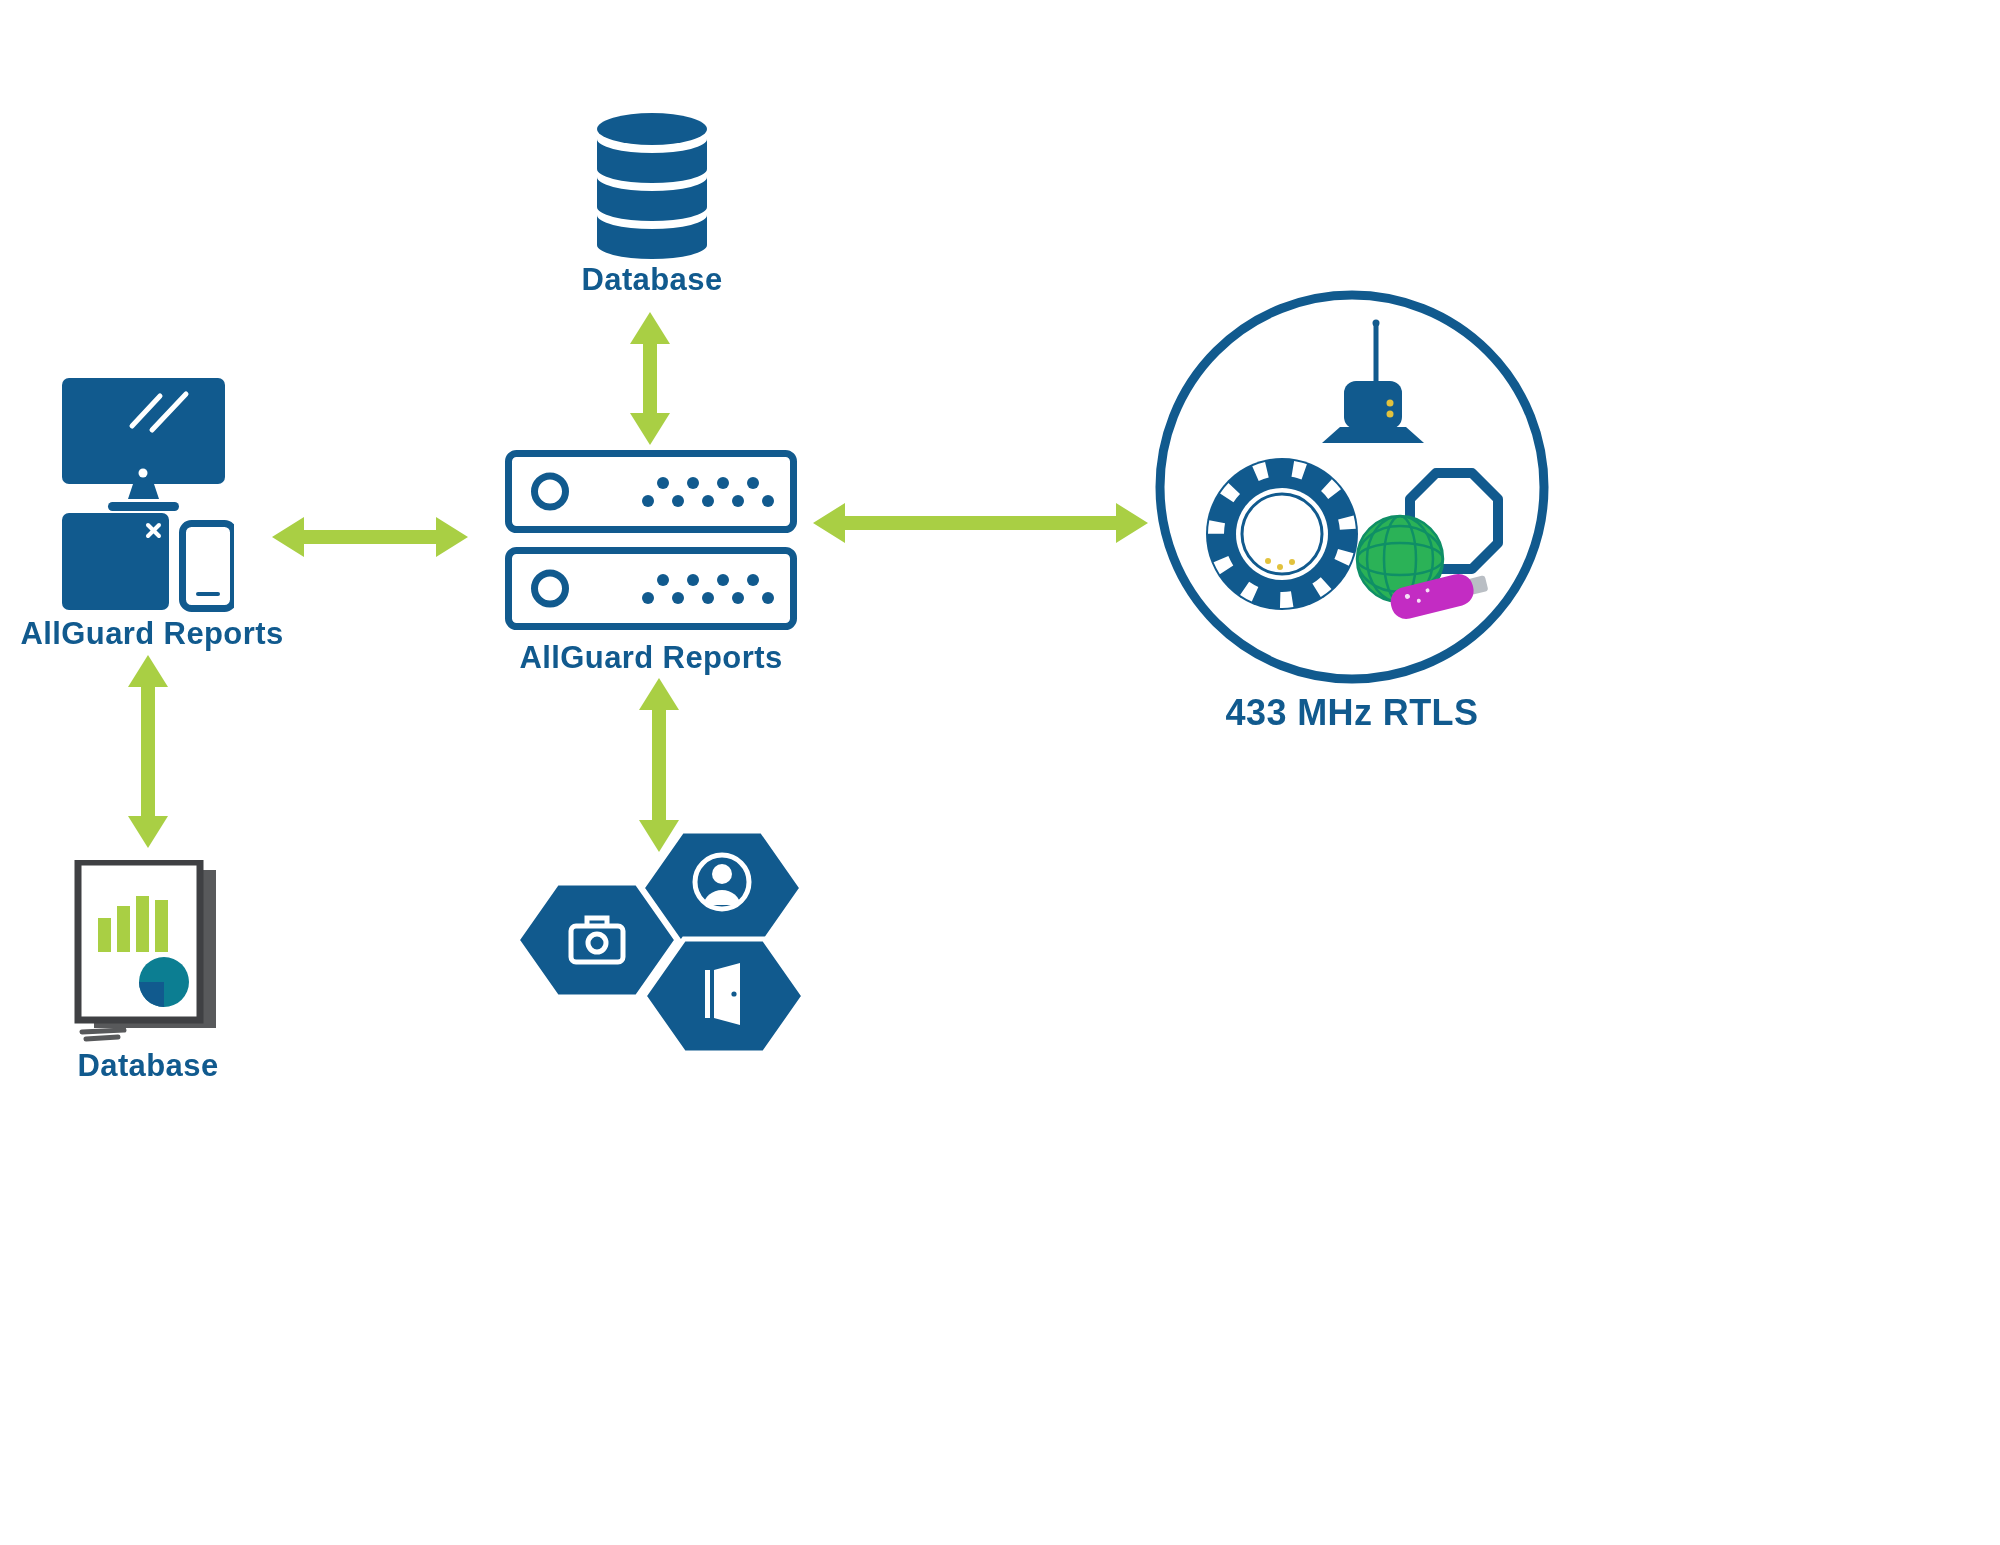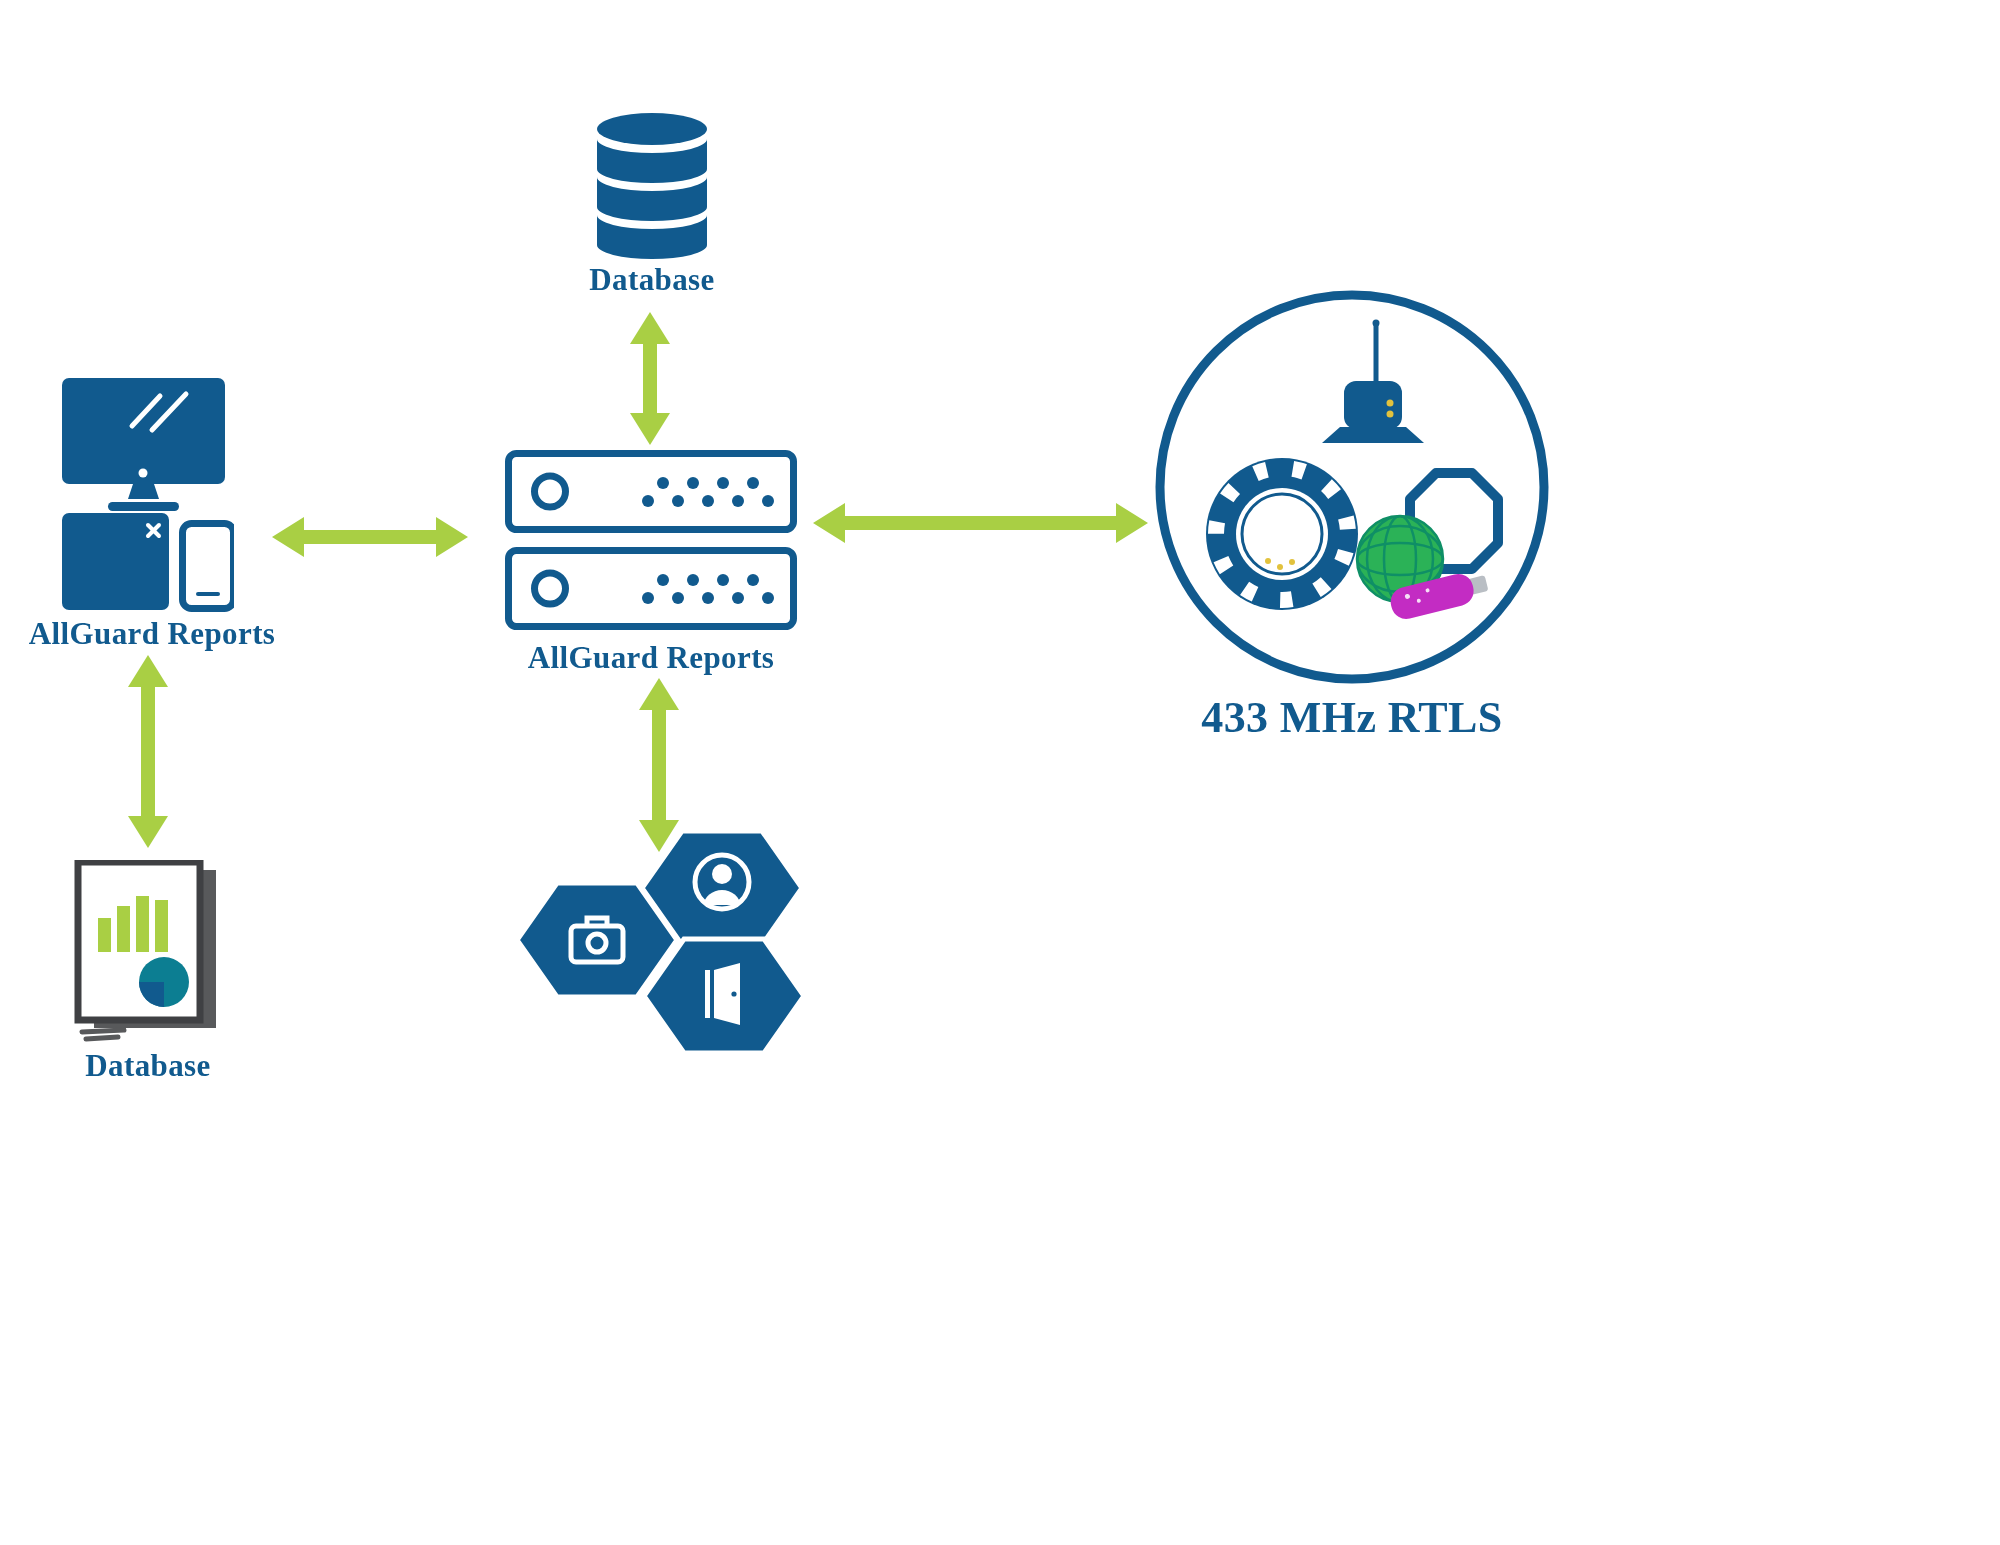--- a/index.html
+++ b/index.html
@@ -4,30 +4,30 @@
 <style>
   :root{
     --blue:#115a8e; --green:#a9cf44; --gray:#58595b; --dark_gray:#3f4043;
     --teal:#0c7e92; --ball:#2bb257; --ball_line:#0f8f66; --magenta:#c32cc3;
     --yellow:#e2c23d; --stem:#b9bec4;
   }
   *{box-sizing:border-box}
   html,body{margin:0;padding:0;background:#fff}
   .diagram{
     position:relative;width:2000px;height:1339px;background:#fff;
-    font-family:Liberation Serif, serif;overflow:hidden;
+    font-family:Liberation Sans, sans-serif;overflow:hidden;
   }
   .node,.arrow{position:absolute}
   .label{
     position:absolute;font-weight:700;color:var(--blue);
     letter-spacing:.4px;white-space:nowrap;font-size:31px;
   }
   .label.center{transform:translateX(-50%);text-align:center}
   .label-lines div{line-height:1.32}
-  .rtls-label{font-size:44px}
+  .rtls-label{font-size:36px}
 </style>
 </head>
 <body>
 
 <div class="diagram">
 
   <svg class="node" style="left:597px;top:113px" width="110" height="150" viewBox="0 0 110 150">
     <ellipse cx="55" cy="16" rx="55" ry="16" style="fill:var(--blue)"></ellipse>
     <path d="M0,26 L0,56 A55,14 0 0 0 110,56 L110,26 A55,14 0 0 1 0,26 Z" style="fill:var(--blue)"></path>
     <path d="M0,64 L0,94 A55,14 0 0 0 110,94 L110,64 A55,14 0 0 1 0,64 Z" style="fill:var(--blue)"></path>

